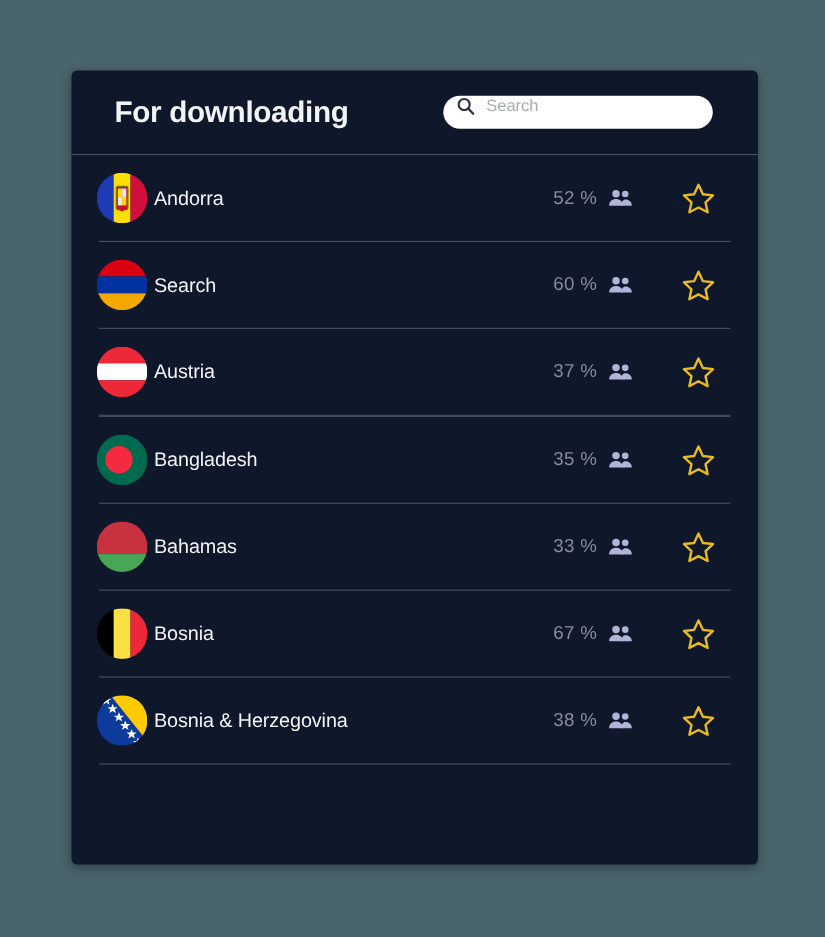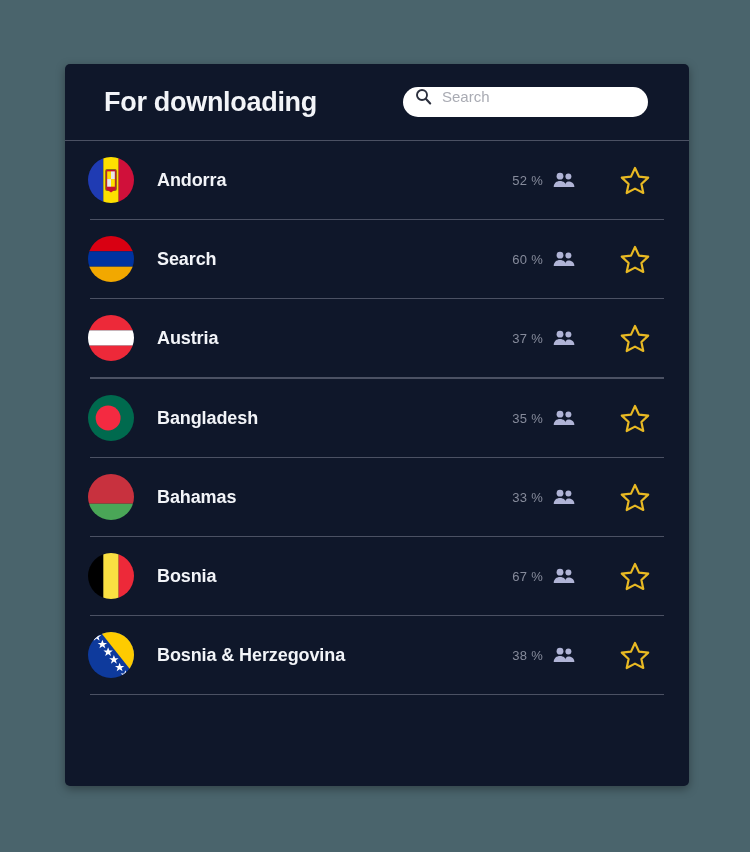--- a/index.html
+++ b/index.html
@@ -93,33 +93,33 @@
     flex: 0 0 auto;
     width: 46px;
     height: 46px;
     border-radius: 50%;
     overflow: hidden;
     position: relative;
   }
   .flag svg { display: block; width: 100%; height: 100%; }
 
   .country-name {
-    margin-left: 23px;
+    margin-left: 6px;
     color: #f2f4f8;
     font-size: 18px;
-    font-weight: bold;
+    font-weight: normal;
     letter-spacing: -0.1px;
     white-space: nowrap;
   }
 
   .spacer { flex: 1 1 auto; }
 
   .percent {
     color: #868b9b;
-    font-size: 13px;
+    font-size: 17px;
     letter-spacing: 0.3px;
     white-space: nowrap;
   }
 
   .people-icon {
     margin-left: 10px;
     display: flex;
     align-items: center;
     flex: 0 0 auto;
   }

